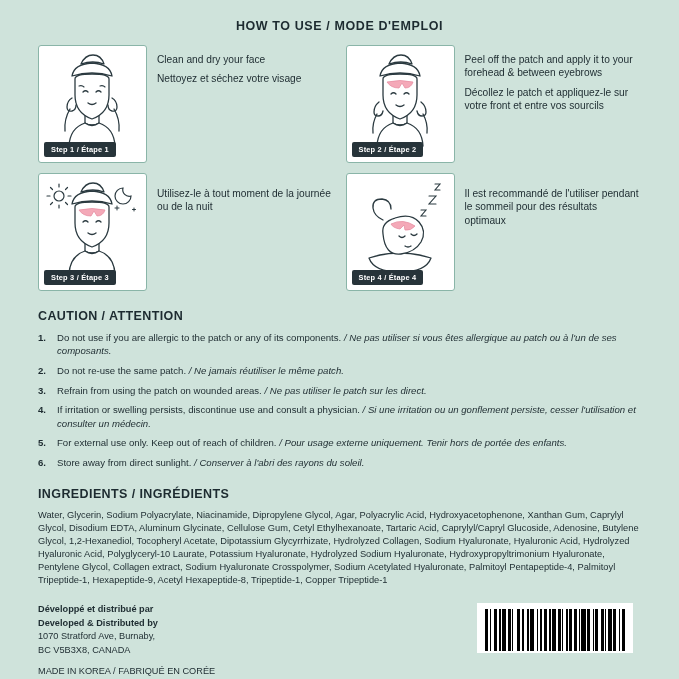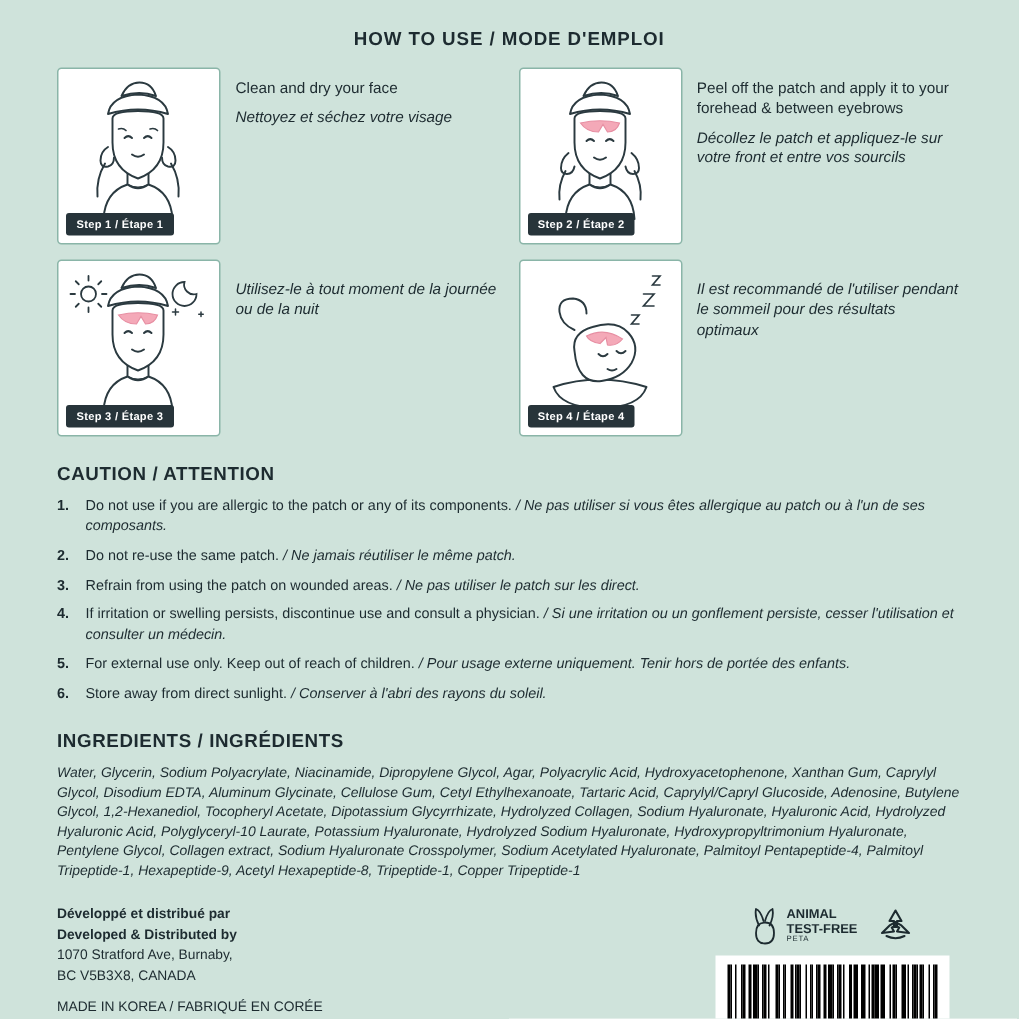--- a/index.html
+++ b/index.html
@@ -70,21 +70,20 @@
     white-space: nowrap;
   }
   .step-text {
     padding-left: 10px;
     padding-top: 8px;
     font-size: 10.2px;
     line-height: 1.32;
     color: #1d2b30;
   }
   .step-text .fr {
-    font-style: italic;
     display: block;
     margin-top: 6px;
   }
   
   .face-svg {
     position: absolute;
     top: 0;
     left: 0;
   }
   
@@ -116,21 +115,20 @@
     font-weight: bold;
     font-size: 9.6px;
   }
   ol.caution li .fr {
     font-style: italic;
   }
   
   .ingredients-body {
     font-size: 9.3px;
     line-height: 1.40;
-    font-style: italic;
     color: #1d2b30;
     text-align: left;
   }
   
   .footer {
     position: relative;
     margin-top: 14px;
     display: flex;
     justify-content: space-between;
     align-items: flex-start;
@@ -382,44 +380,20 @@
         <div class="bold">Développé et distribué par</div>
         <div class="bold">Developed &amp; Distributed by</div>
         <div>1070 Stratford Ave, Burnaby,</div>
         <div>BC V5B3X8, CANADA</div>
         <span class="gap"></span>
         <div>MADE IN KOREA / FABRIQUÉ EN CORÉE</div>
 
       </div>
 
       <div class="footer-right">
-        <div class="badges">
-          <div class="animal-badge">
-            <svg width="20" height="28" viewBox="0 0 20 28">
-              <g fill="none" stroke="#1d2b30" stroke-width="1.2" stroke-linecap="round" stroke-linejoin="round">
-                <path d="M6 14 q-3 -6 -2 -11 q3 1 5 8"></path>
-                <path d="M13 14 q3 -6 2 -11 q-3 1 -5 8"></path>
-                <path d="M10 12 q6 0 6 7 q0 7 -6 7 q-6 0 -6 -7 q0 -7 6 -7z"></path>
-              </g>
-            </svg>
-            <div class="txt">
-              <div>ANIMAL</div>
-              <div>TEST-FREE</div>
-              <div class="sub">PETA</div>
-            </div>
-          </div>
-          <svg width="26" height="26" viewBox="0 0 26 26">
-            <g fill="none" stroke="#1d2b30" stroke-width="1.4" stroke-linejoin="round" stroke-linecap="round">
-              <path d="M13 3 l4 7 l-3 0 l0 4 l-2 0 l0 -4 l-3 0z"></path>
-              <path d="M4 18 l8 -1 l-1.5 -2.6 l3.4 -2 l-1 -1.7 l-3.5 2z"></path>
-              <path d="M22 18 l-8 -1 l1.5 -2.6 l-3.4 -2 l1 -1.7 l3.5 2z"></path>
-              <path d="M7 20 q6 3 12 0"></path>
-            </g>
-          </svg>
-        </div>
         <div class="barcode-box">
           <div class="bars" id="bars">
               <i style="width: 1.4px; background: rgb(0, 0, 0);"></i>
               <i style="width: 1.4px; background: rgb(0, 0, 0);"></i>
               <i style="width: 1.4px; background: transparent;"></i>
               <i style="width: 1.4px; background: rgb(0, 0, 0);"></i>
               <i style="width: 1.4px; background: transparent;"></i>
               <i style="width: 1.4px; background: transparent;"></i>
               <i style="width: 1.4px; background: rgb(0, 0, 0);"></i>
               <i style="width: 1.4px; background: rgb(0, 0, 0);"></i>

